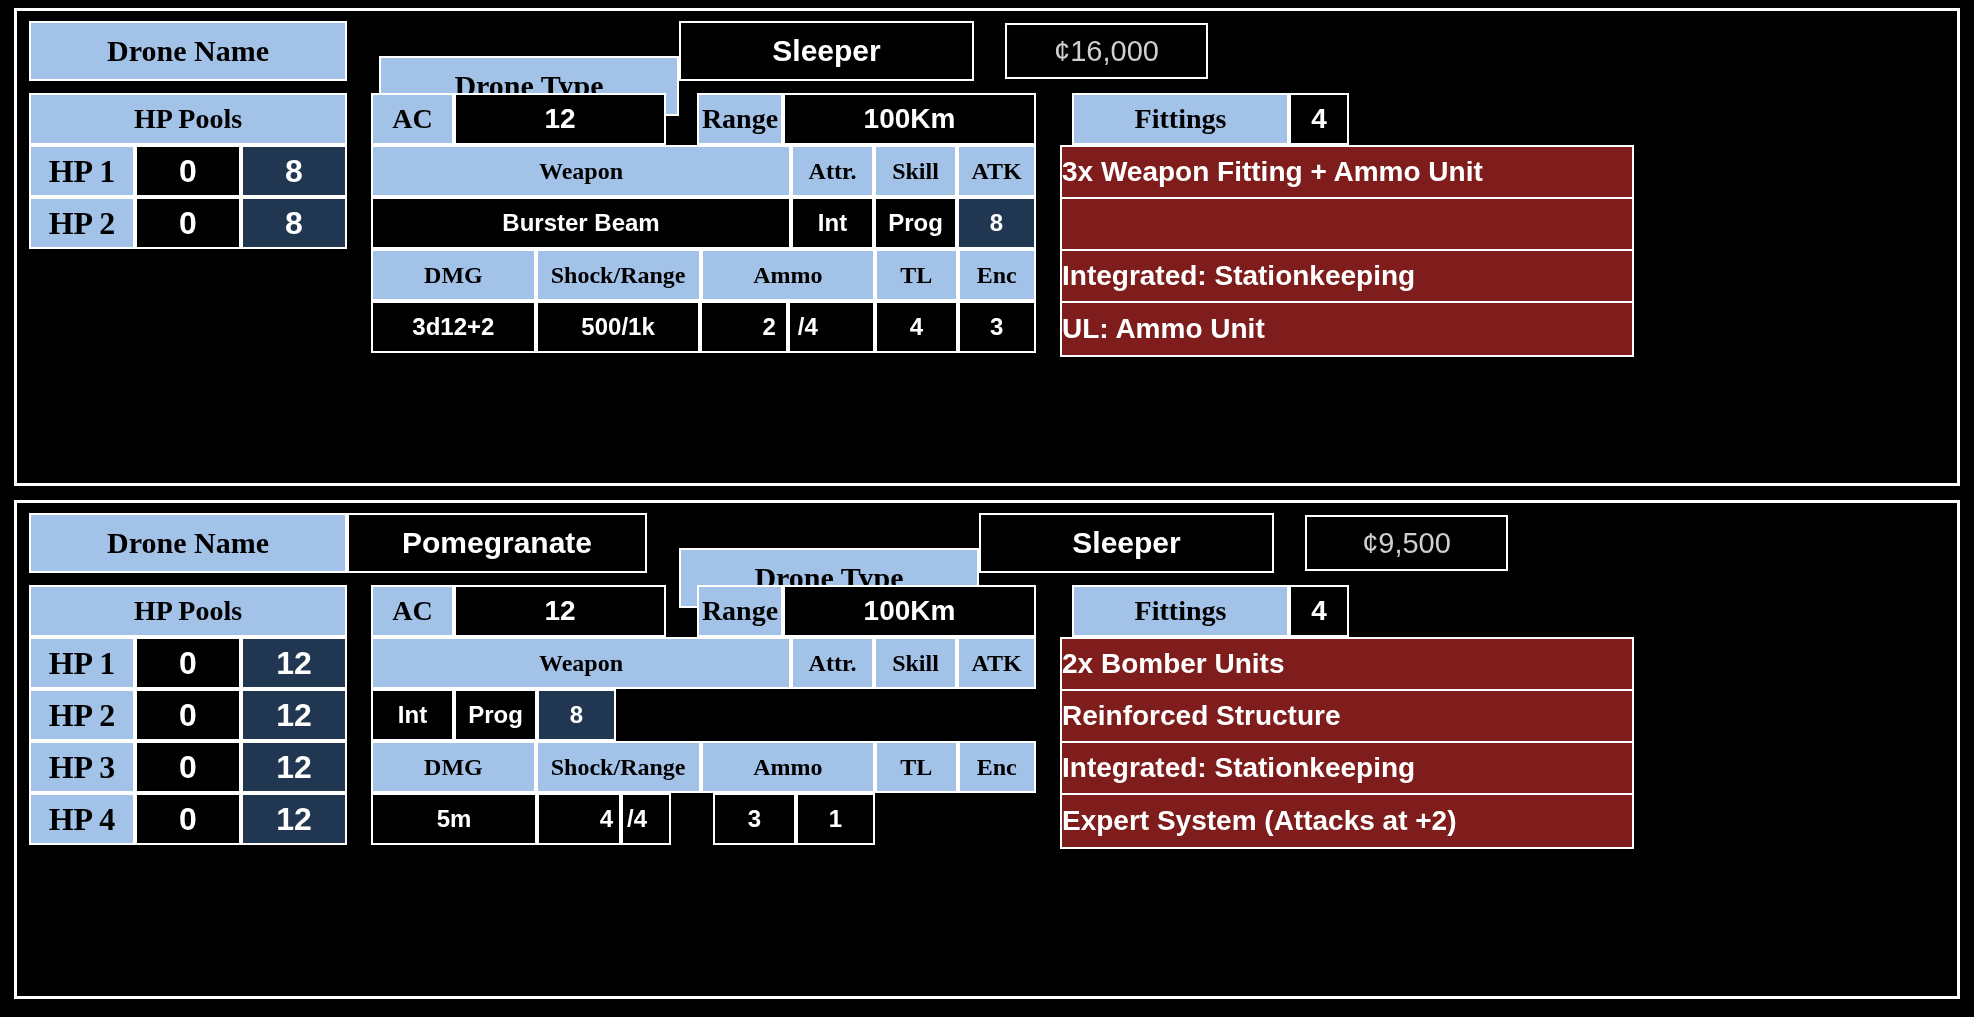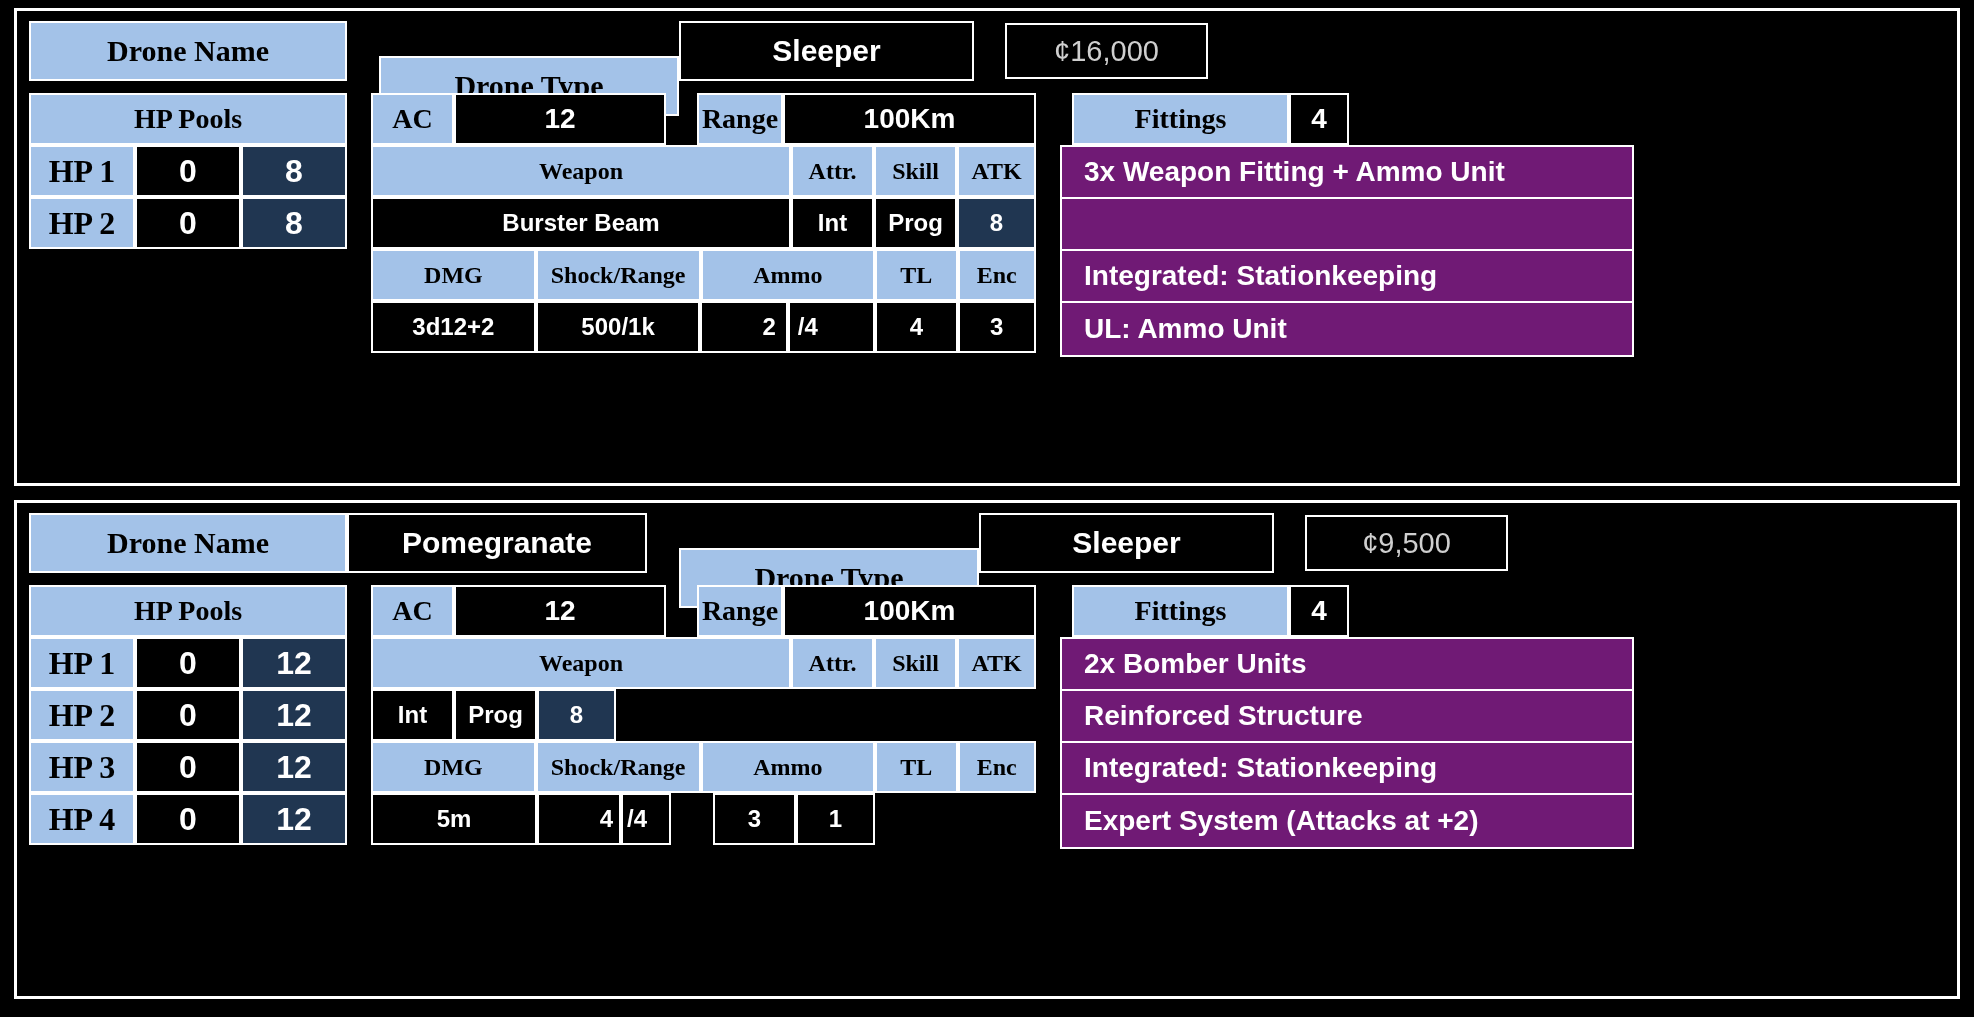--- a/index.html
+++ b/index.html
@@ -127,24 +127,24 @@
   
   .f-head{display:flex;height:52px;padding-left:12px;}
   .f-head .cell{height:52px;font-size:28px;}
   .f-lbl{width:217px;}
   .f-cnt{width:60px;}
   .f-list{border:2px solid #ffffff;box-sizing:border-box;}
   .f-item{
     height:52px;
     border-bottom:2px solid #ffffff;
     display:flex;align-items:center;
-    padding-left:22px;
+    padding-left:0;
     color:#ffffff;
     font-size:28px;font-weight:bold;
-    background:#701a75;
+    background:#7f1d1d;
     white-space:nowrap;
     box-sizing:border-box;
   }
   .f-item:last-child{border-bottom:none;}
 </style>
 </head>
 <body>
 
 <div class="sheet">
 

